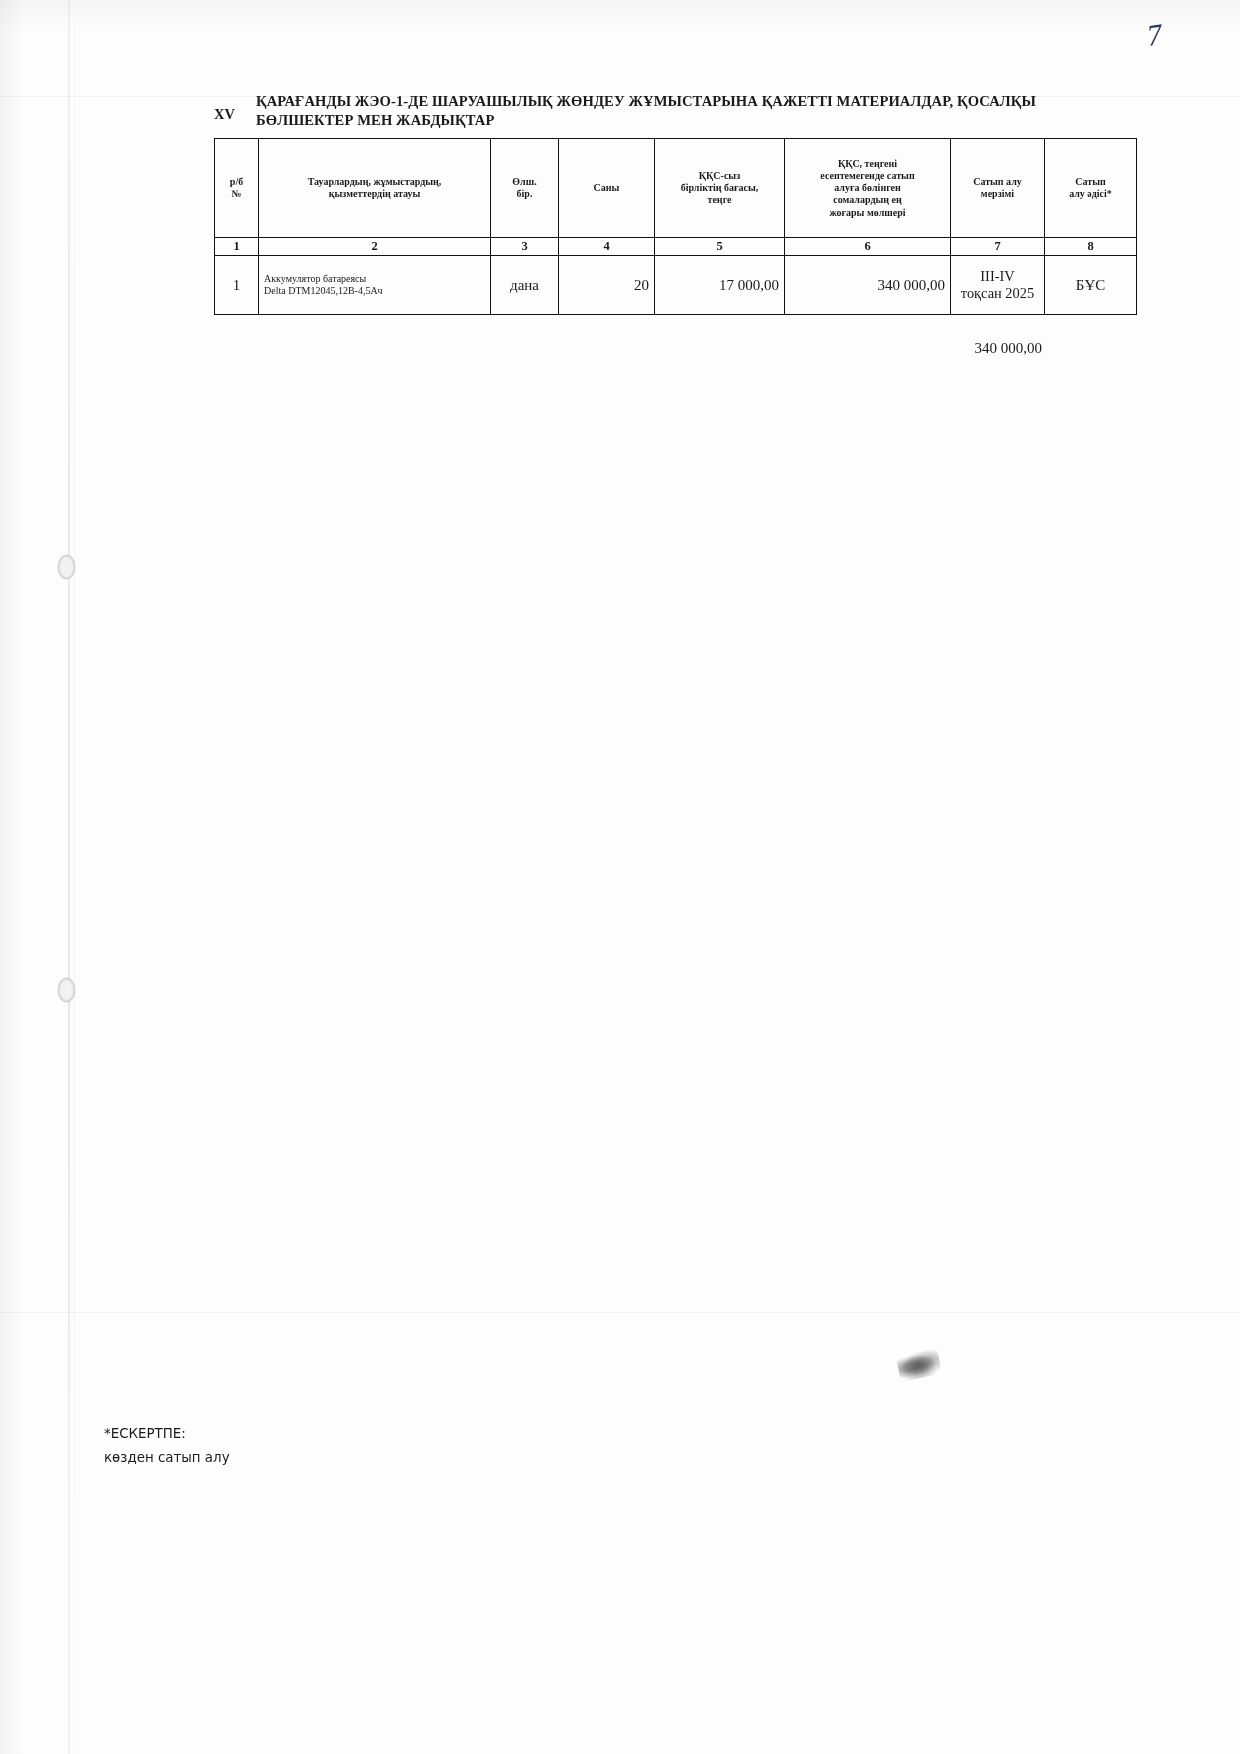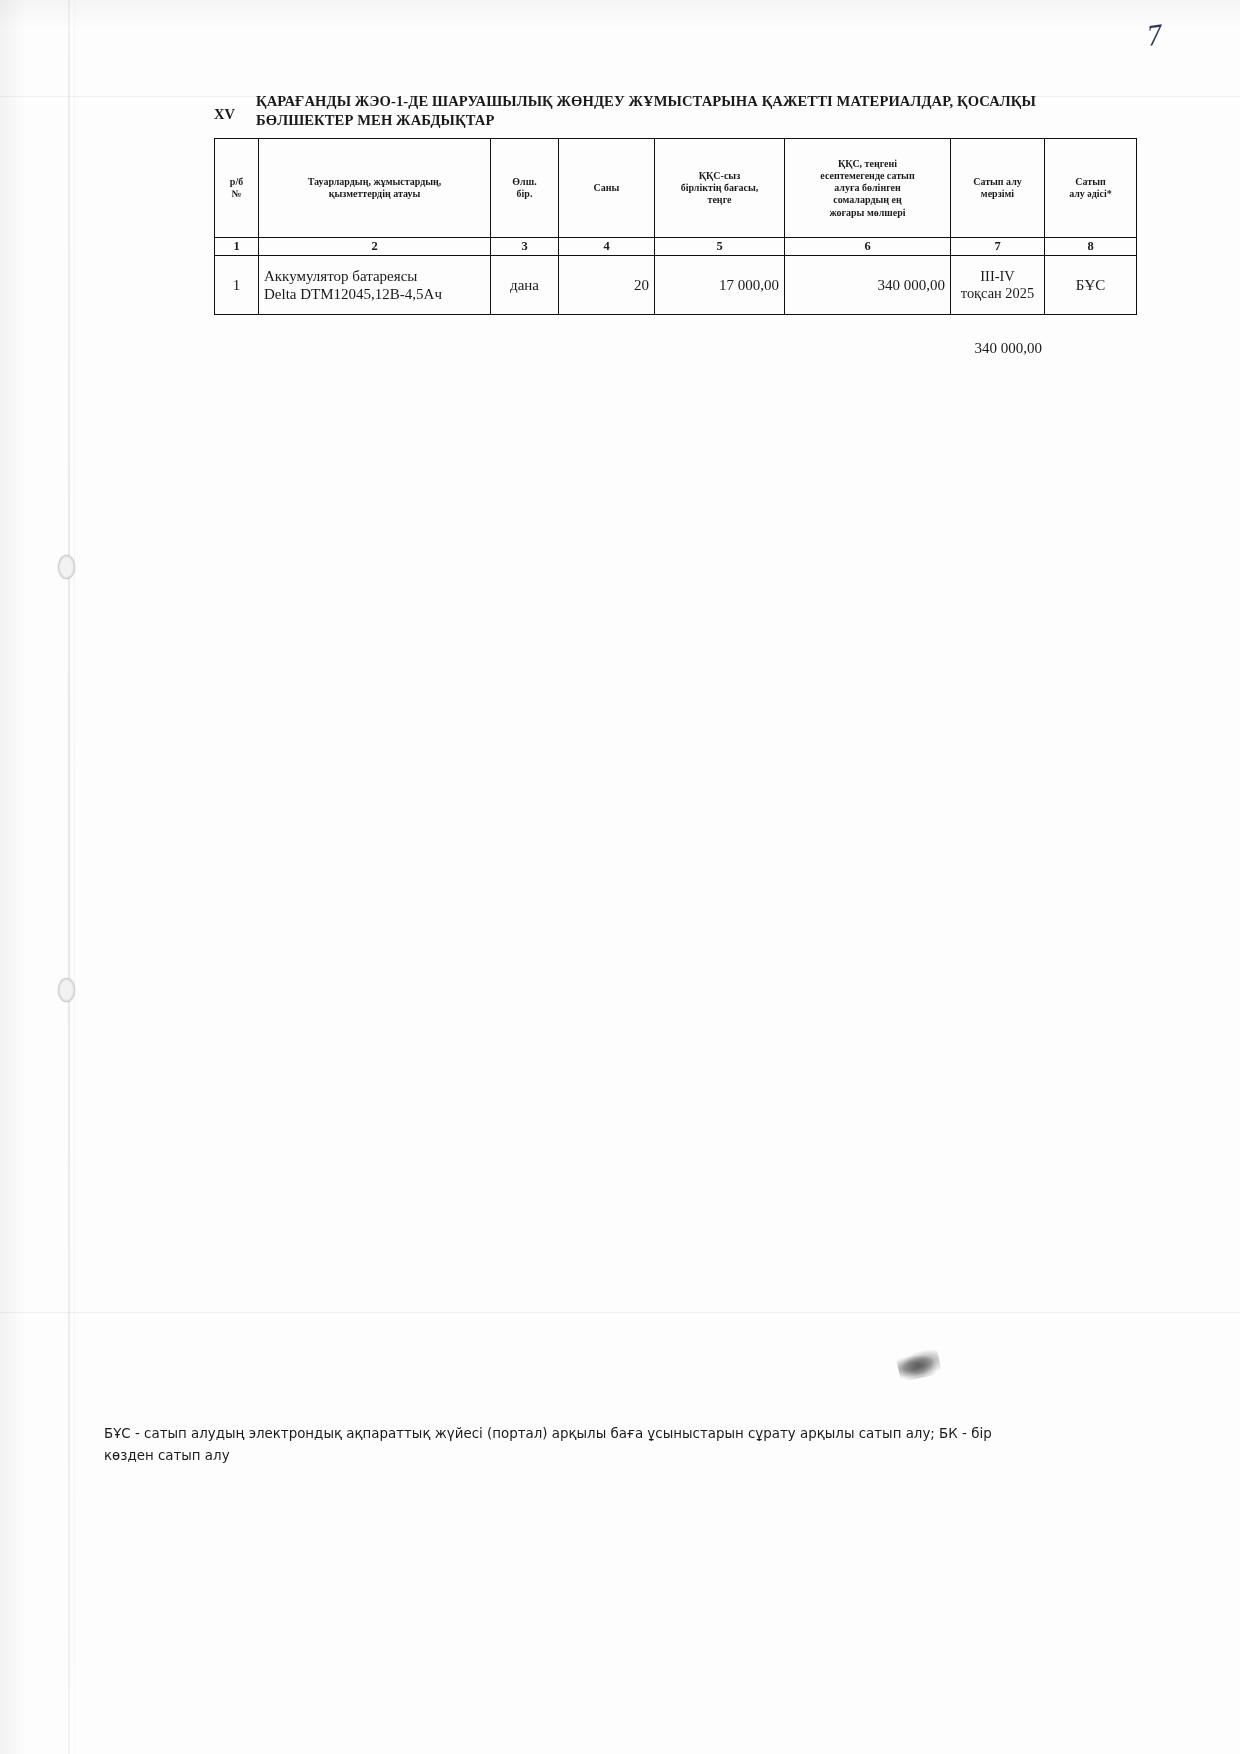--- a/index.html
+++ b/index.html
@@ -132,21 +132,21 @@
     font-weight: bold;
     font-size: 12.5px;
     height: 17px;
     padding: 0;
   }
   tbody td {
     font-size: 15px;
     height: 52px;
   }
   td.c-idx { text-align: center; }
-  td.c-name { text-align: left; line-height: 1.22; font-size: 15px; padding-left: 7px; }
+  td.c-name { text-align: left; line-height: 1.22; font-size: 10px; padding-left: 7px; }
   td.c-unit { text-align: center; }
   td.c-qty  { text-align: right; padding-right: 12px; }
   td.c-price{ text-align: right; padding-right: 12px; }
   td.c-total{ text-align: right; padding-right: 12px; }
   td.c-term { text-align: center; line-height: 1.2; font-size: 14.4px; }
   td.c-meth { text-align: center; }
 
   .grand-total {
     position: absolute;
     left: 214px;
@@ -271,17 +271,17 @@
           </td>
           <td class="c-meth">БҰС</td>
         </tr>
       </tbody>
     </table>
   </div>
 
   <div class="grand-total">340 000,00</div>
 
   <div class="footnote">
-    <p>БҰС - сатып алудың электрондық ақпараттық жүйесі (портал) арқылы баға ұсыныстарын сұрату арқылы сатып алу; БК - бір</p>
+    <p class="fn-title">*ЕСКЕРТПЕ:</p>
     <p>көзден сатып алу</p>
   </div>
 
 </div>
 
 </body></html>

